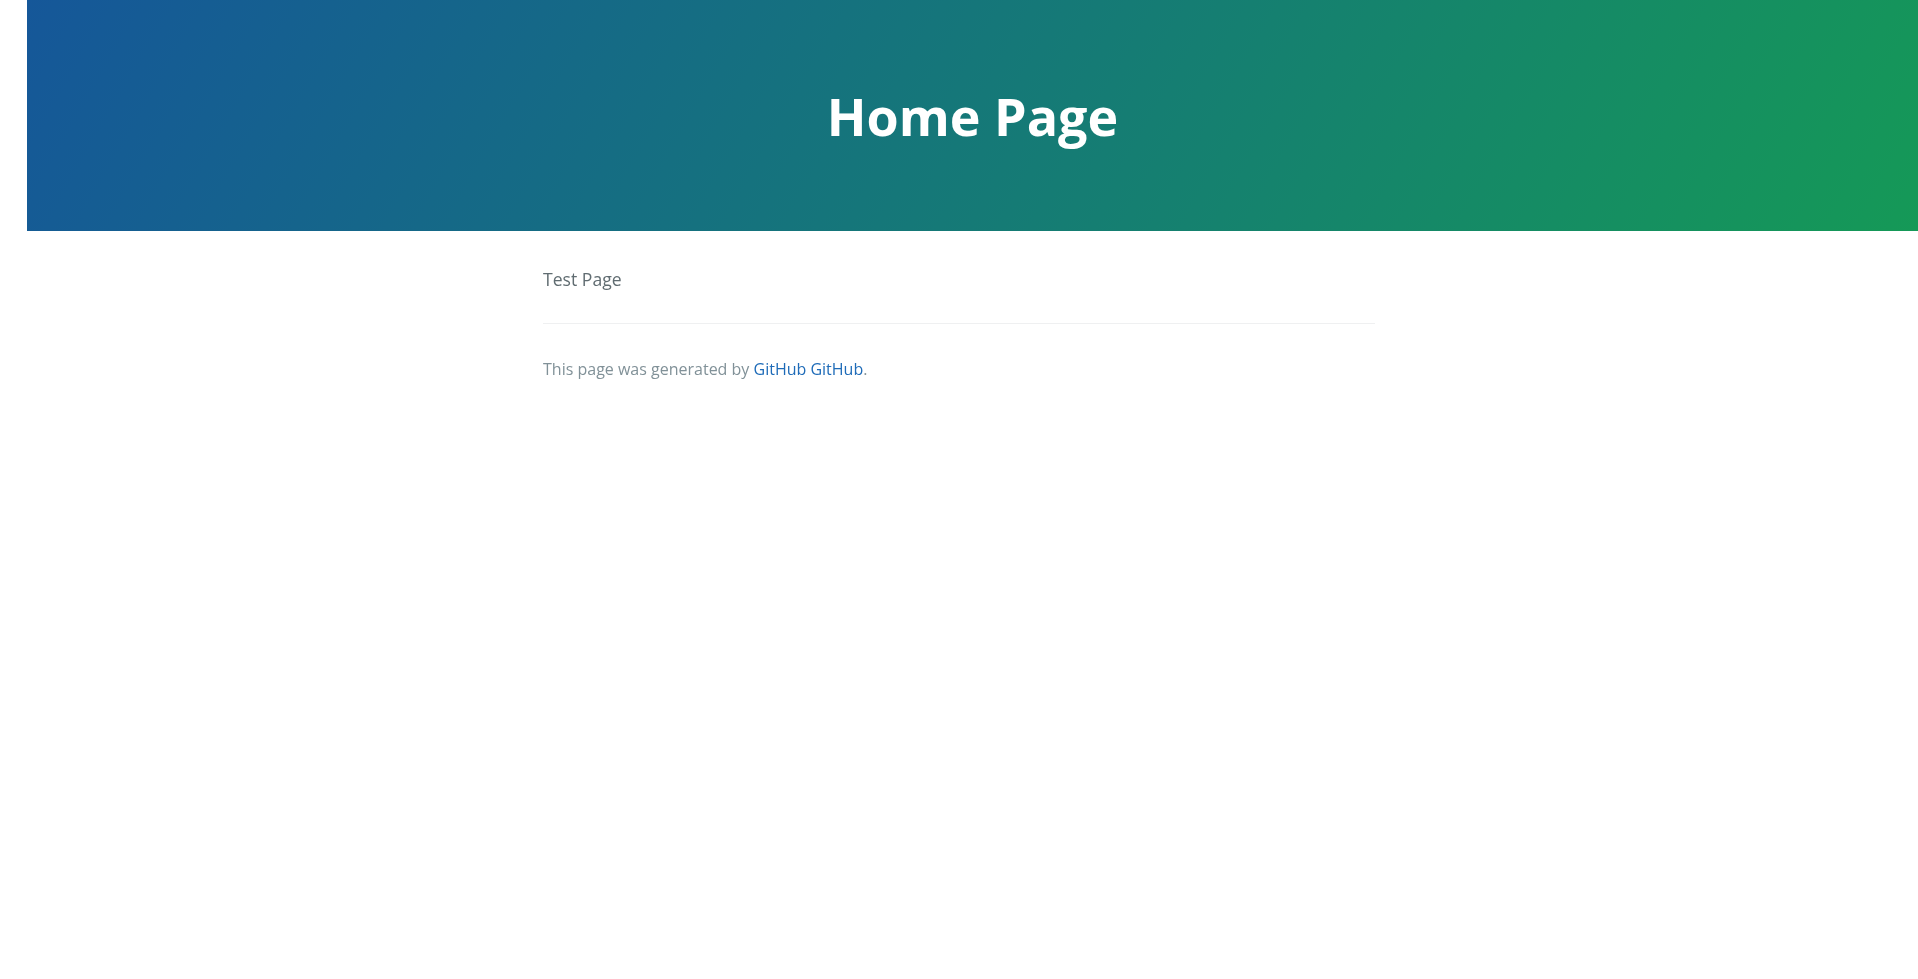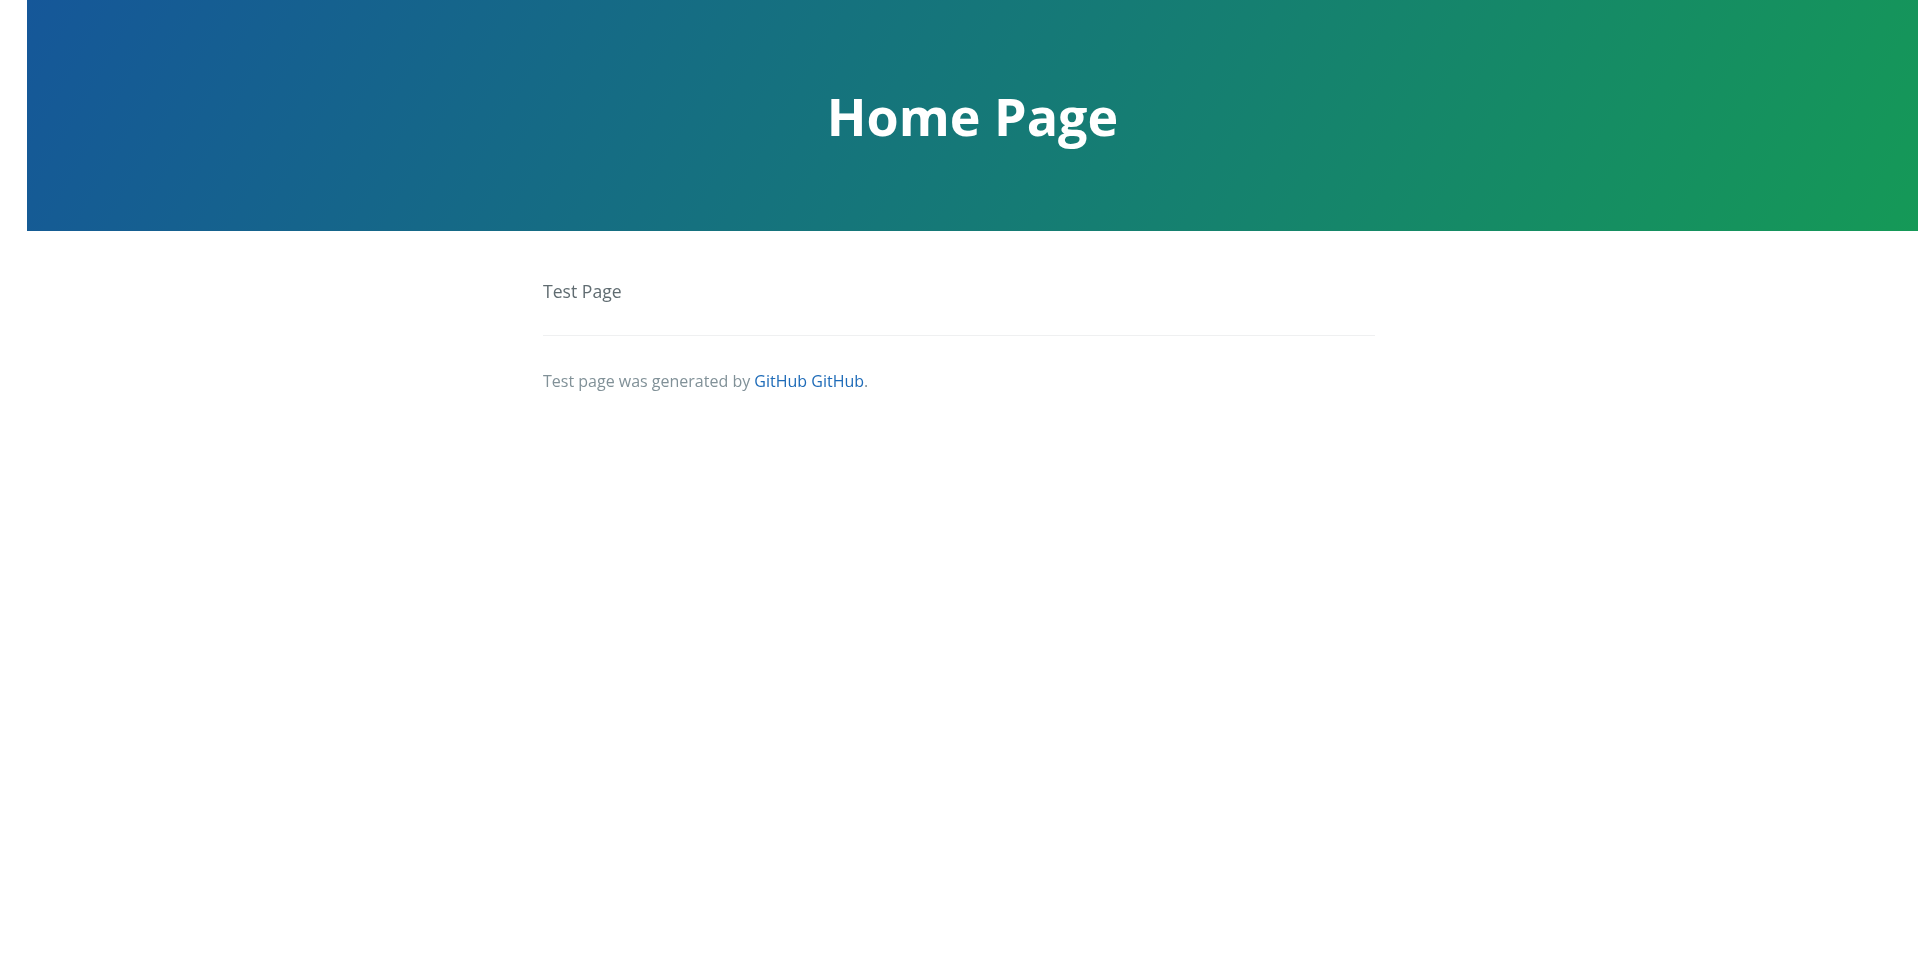--- a/index.html
+++ b/index.html
@@ -23,21 +23,21 @@
     }
     
     .project-name {
       font-size: 3.25rem;
       font-weight: 700;
       margin: 0;
     }
     
     .main-content {
       max-width: 64rem;
-      margin: 16px auto;
+      margin: 4px auto;
       padding: 2rem 6rem;
       font-size: 1.1rem;
       word-wrap: break-word;
     }
     
     .body-text {
       color: #606c71;
       margin-bottom: 1rem;
     }
     
@@ -62,16 +62,16 @@
 
 <header class="page-header">
   <h1 class="project-name">Home Page</h1>
 </header>
 
 <main class="main-content">
   <p class="body-text">Test Page</p>
 
   <footer class="site-footer">
     <span class="footer-text">
-      <span>Test page was generated by </span><a href="#" class="footer-link">GitHub GitHub</a><span>.</span>
+      <span>This page was generated by </span><a href="#" class="footer-link">GitHub GitHub</a><span>.</span>
     </span>
   </footer>
 </main>
 
 </body></html>

